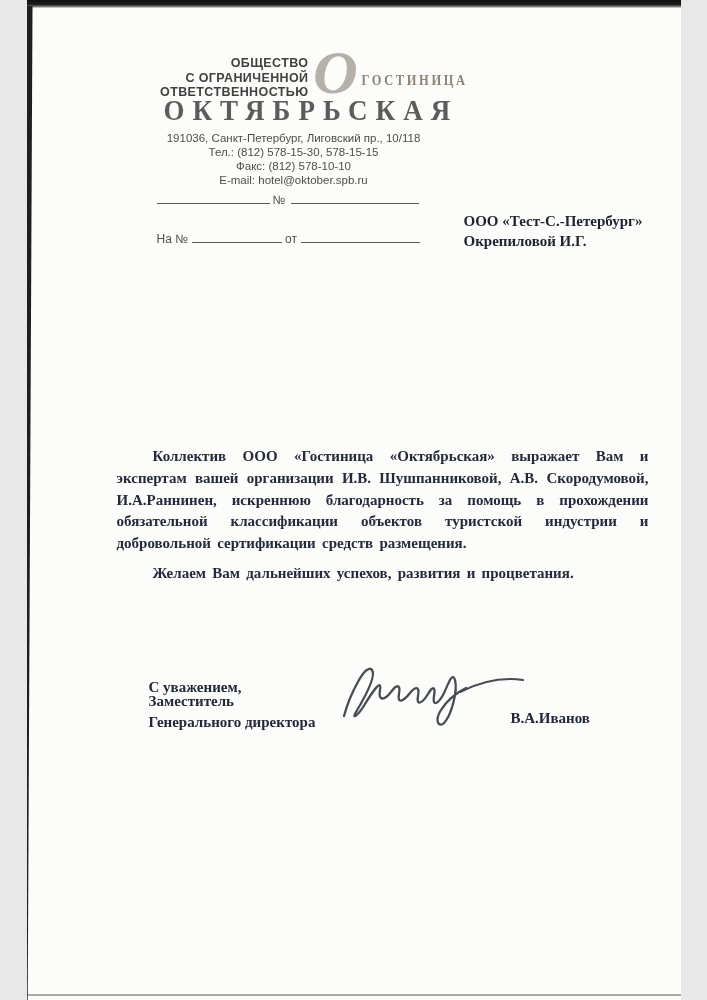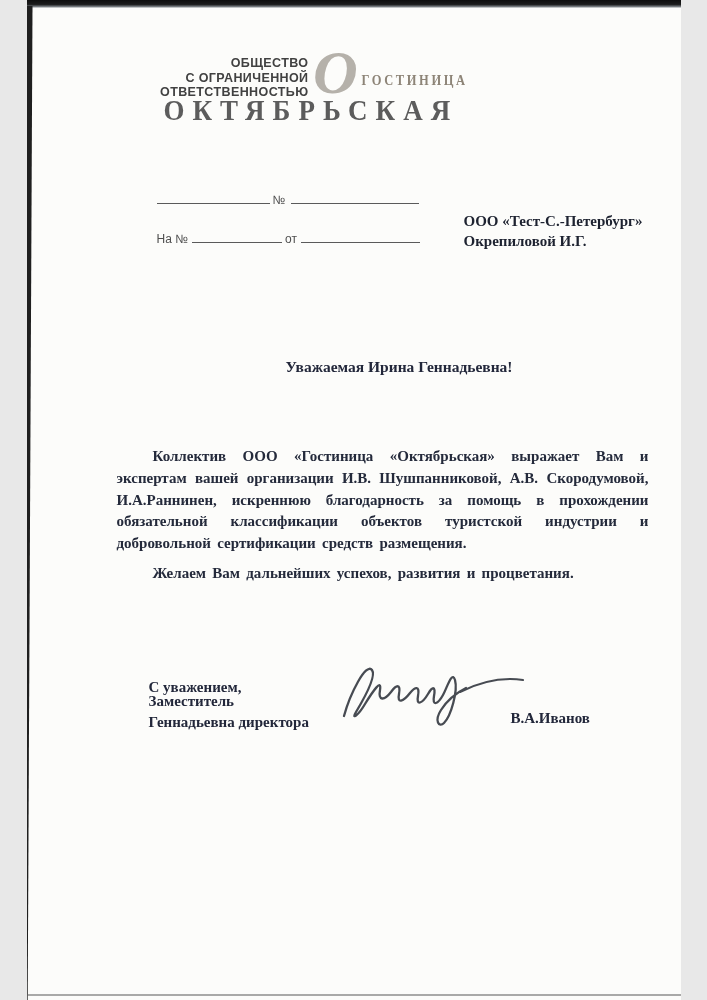--- a/index.html
+++ b/index.html
@@ -100,44 +100,49 @@
   <div class="edge-corner"></div>
 
   <div class="lh-orgtype">
     <div>ОБЩЕСТВО</div>
     <div>С ОГРАНИЧЕННОЙ</div>
     <div>ОТВЕТСТВЕННОСТЬЮ</div>
   </div>
   <div class="lh-logo-o">О</div>
   <div class="lh-logo-word">ГОСТИНИЦА</div>
   <div class="lh-hotel">ОКТЯБРЬСКАЯ</div>
+  <div class="lh-address">
+    <div>191036, Санкт-Петербург, Лиговский пр., 10/118</div>
+    <div>Тел.: (812) 578-15-30, 578-15-15</div>
+    <div>Факс: (812) 578-10-10</div>
+    <div>E-mail: hotel@oktober.spb.ru</div>
+  </div>
 
   <div class="ref-line ref-1">
     <span class="blank b1"></span><span class="ref-lbl">№</span><span class="blank b2"></span>
   </div>
   <div class="ref-line ref-2">
     <span>На №</span><span class="blank b3"></span><span class="ref-lbl">от</span><span class="blank b4"></span>
   </div>
 
   <div class="recipient">
     <div>ООО «Тест-С.-Петербург»</div>
     <div>Окреп­иловой И.Г.</div>
   </div>
 
-  <div class="salutation">Уважаемая Ирина Геннадьевна!</div>
 
   <div class="body-text">
     <p>Коллектив ООО «Гостиница «Октябрьская» выражает Вам и экспертам вашей организации И.В. Шушпанниковой, А.В. Скородумовой, И.А.Раннинен, искреннюю благодарность за помощь в прохождении обязательной классификации объектов туристской индустрии и добровольной сертификации средств размещения.</p>
     <p>Желаем Вам дальнейших успехов, развития и процветания.</p>
   </div>
 
   <div class="closing">С уважением,</div>
   <div class="signer-title">
     <div>Заместитель</div>
-    <div>Геннадьевна директора</div>
+    <div>Генерального директора</div>
   </div>
 
   <svg class="signature" viewBox="0 0 205 90" fill="none" xmlns="http://www.w3.org/2000/svg">
     <path d="M14 70 C 20 48, 36 16, 42 24 C 47 31, 32 56, 26 66 C 21 74, 28 70, 35 58
              C 43 45, 52 32, 50 44 C 48 55, 54 55, 61 46 C 66 39, 71 37, 69 48
              C 67 58, 73 56, 80 47 C 85 41, 90 39, 88 50 C 86 60, 92 58, 98 48
              C 102 41, 106 39, 104 50 C 102 61, 108 58, 113 49 C 117 42, 122 24, 125 34
              C 128 45, 121 70, 114 77 C 109 82, 104 75, 111 64 C 118 53, 128 46, 136 42" stroke="#474b52" stroke-width="2.3" stroke-linecap="round"></path>
     <path d="M130 46 C 150 36, 172 31, 193 34" stroke="#474b52" stroke-width="2" stroke-linecap="round"></path>
   </svg>

